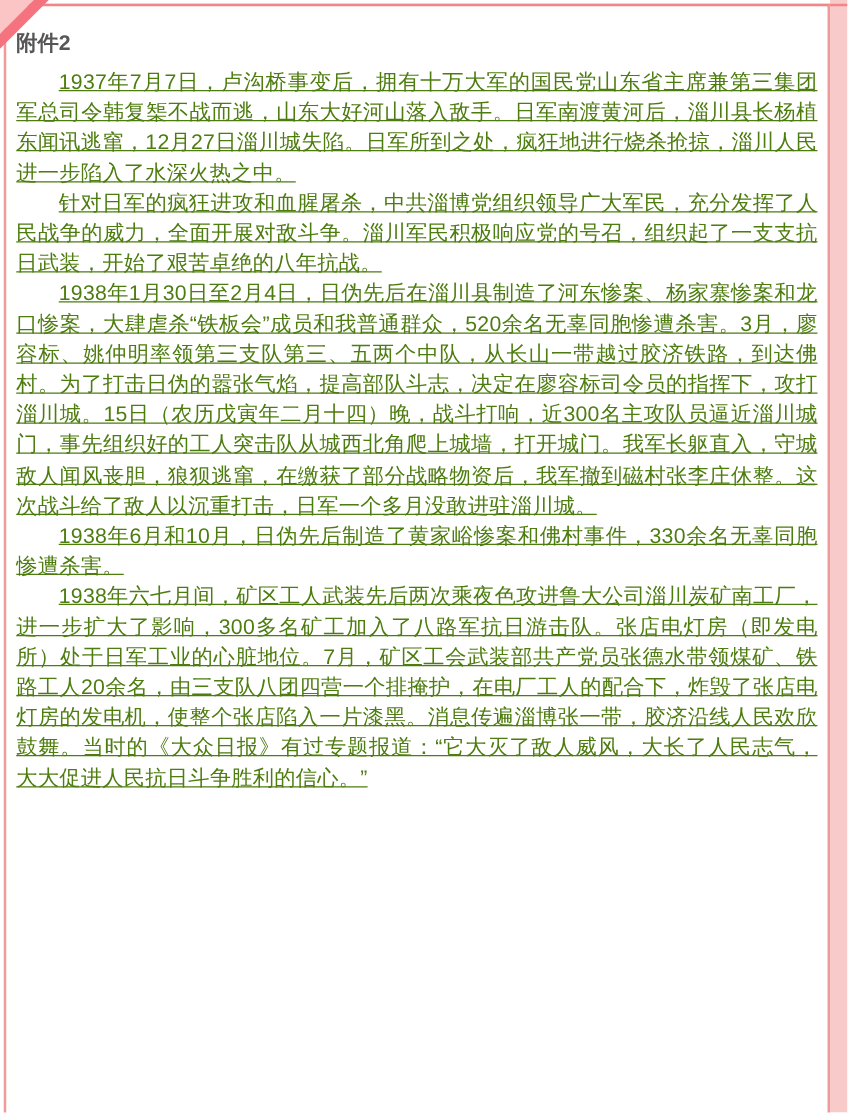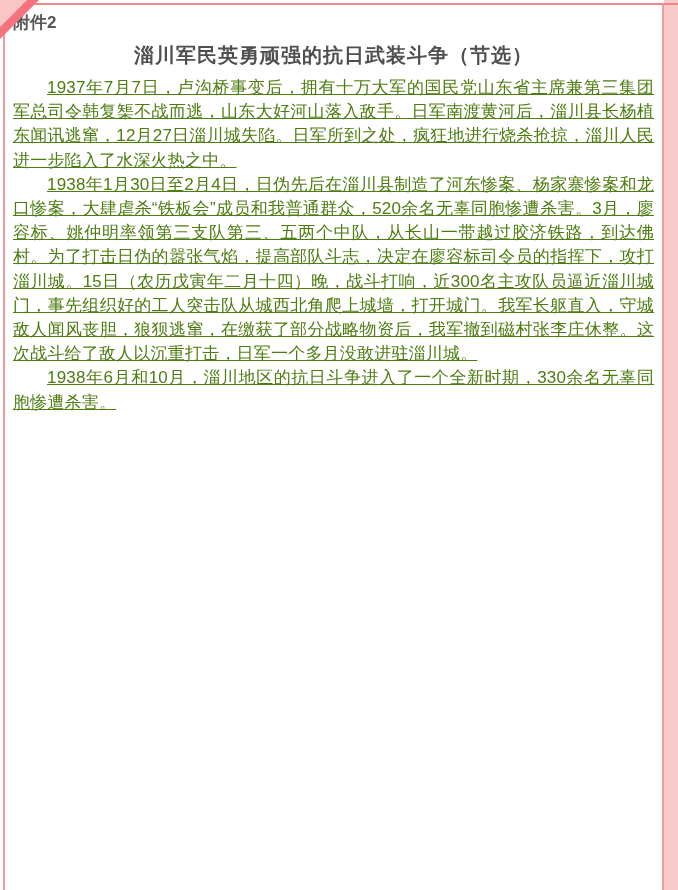--- a/index.html
+++ b/index.html
@@ -56,21 +56,21 @@
     width: 44px;
     height: 44px;
     z-index: 5;
   }
   .content {
     position: absolute;
     top: 0;
     left: 5px;
     right: 16px;
     bottom: 0;
-    padding: 12px 8px 0 8px;
+    padding: 24px 8px 0 8px;
     box-sizing: border-box;
     z-index: 2;
   }
   .attachment-label {
     font-size: 17px;
     font-weight: bold;
     color: #565656;
     margin: 0 0 8px 0;
     line-height: 22px;
   }
@@ -103,21 +103,22 @@
   <div class="top-rule"></div>
   <div class="sheet"></div>
 
   <svg class="corner-ribbon" viewBox="0 0 44 44" xmlns="http://www.w3.org/2000/svg" aria-hidden="true">
     <polygon points="0,0 27,0 0,27" fill="#fbc5c5"></polygon>
     <polygon points="27,0 39,0 0,39 0,27" fill="#f4737f"></polygon>
   </svg>
 
   <div class="content">
     <div class="attachment-label">附件2</div>
-    <h1 class="doc-title">淄川军民英勇顽强的抗日武装斗争（节选）</h1>
     <div class="body-text">
         <p>1937年7月7日，卢沟桥事变后，拥有十万大军的国民党山东省主席兼第三集团军总司令韩复榘不战而逃，山东大好河山落入敌手。日军南渡黄河后，淄川县长杨植东闻讯逃窜，12月27日淄川城失陷。日军所到之处，疯狂地进行烧杀抢掠，淄川人民进一步陷入了水深火热之中。</p>
+        <p>针对日军的疯狂进攻和血腥屠杀，中共淄博党组织领导广大军民，充分发挥了人民战争的威力，全面开展对敌斗争。淄川军民积极响应党的号召，组织起了一支支抗日武装，开始了艰苦卓绝的八年抗战。</p>
         <p>1938年1月30日至2月4日，日伪先后在淄川县制造了河东惨案、杨家寨惨案和龙口惨案，大肆虐杀“铁板会”成员和我普通群众，520余名无辜同胞惨遭杀害。3月，廖容标、姚仲明率领第三支队第三、五两个中队，从长山一带越过胶济铁路，到达佛村。为了打击日伪的嚣张气焰，提高部队斗志，决定在廖容标司令员的指挥下，攻打淄川城。15日（农历戊寅年二月十四）晚，战斗打响，近300名主攻队员逼近淄川城门，事先组织好的工人突击队从城西北角爬上城墙，打开城门。我军长躯直入，守城敌人闻风丧胆，狼狈逃窜，在缴获了部分战略物资后，我军撤到磁村张李庄休整。这次战斗给了敌人以沉重打击，日军一个多月没敢进驻淄川城。</p>
-        <p>1938年6月和10月，淄川地区的抗日斗争进入了一个全新时期，330余名无辜同胞惨遭杀害。</p>
+        <p>1938年6月和10月，日伪先后制造了黄家峪惨案和佛村事件，330余名无辜同胞惨遭杀害。</p>
+        <p>1938年六七月间，矿区工人武装先后两次乘夜色攻进鲁大公司淄川炭矿南工厂，进一步扩大了影响，300多名矿工加入了八路军抗日游击队。张店电灯房（即发电所）处于日军工业的心脏地位。7月，矿区工会武装部共产党员张德水带领煤矿、铁路工人20余名，由三支队八团四营一个排掩护，在电厂工人的配合下，炸毁了张店电灯房的发电机，使整个张店陷入一片漆黑。消息传遍淄博张一带，胶济沿线人民欢欣鼓舞。当时的《大众日报》有过专题报道：“它大灭了敌人威风，大长了人民志气，大大促进人民抗日斗争胜利的信心。”</p>
       </div>
   </div>
 
 </div>
 
 </body></html>

